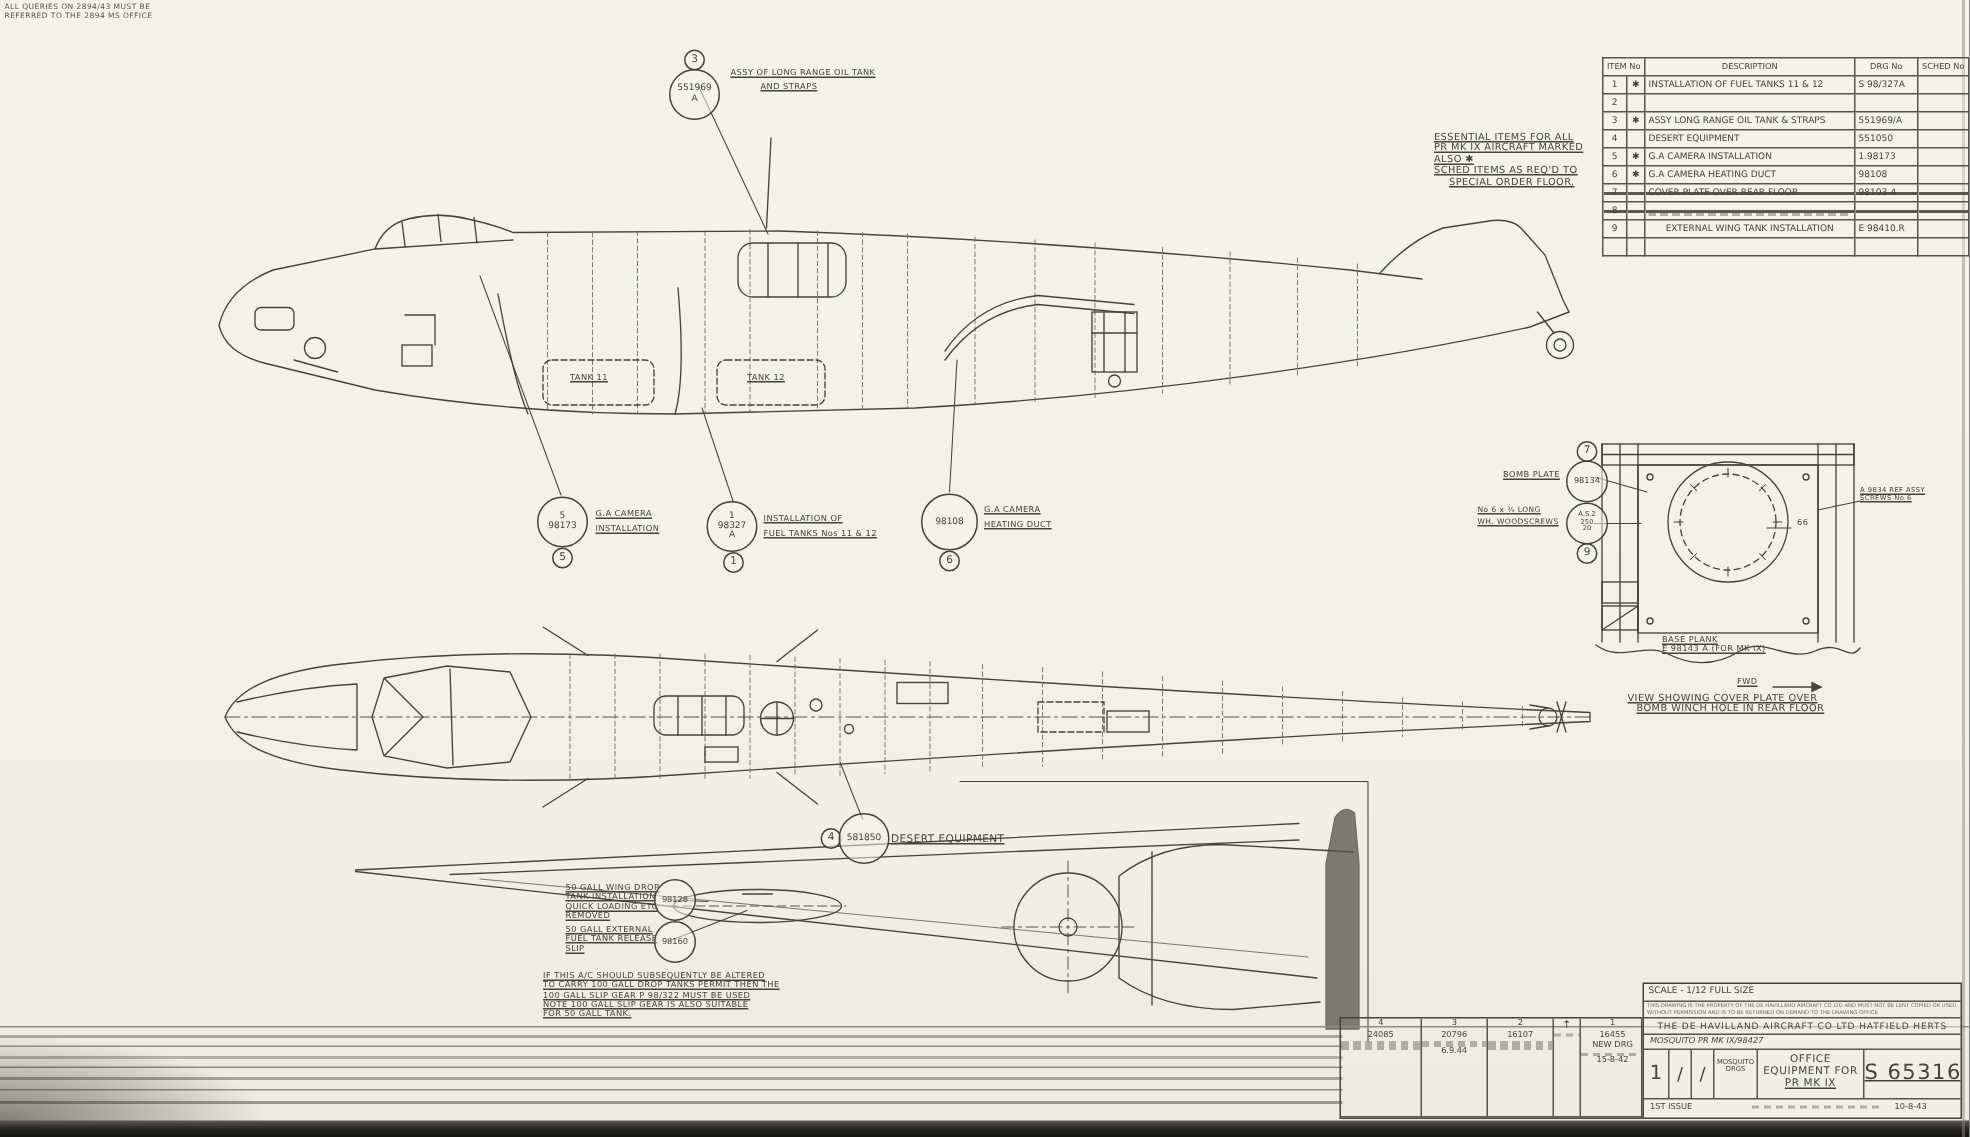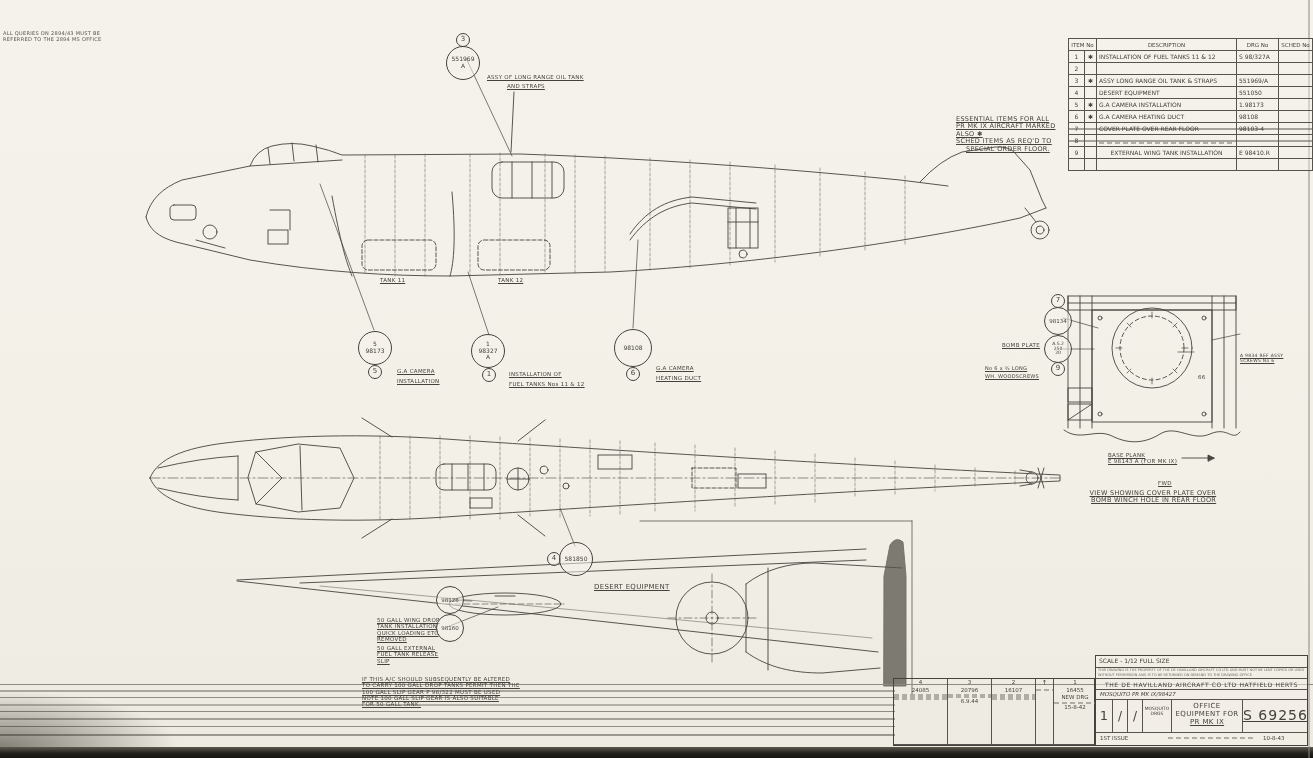--- a/index.html
+++ b/index.html
@@ -1,19 +1,19 @@
 <!DOCTYPE html>
 <html><head>
 <meta charset="utf-8">
 <style>
   html,body{margin:0;padding:0;background:#6b6b6b;}
   .canvas{position:relative;width:1313px;height:758px;overflow:hidden;
     background:linear-gradient(180deg,#f5f2ec 0%,#f3f0e8 60%,#edeae1 100%);
     font-family:"DejaVu Sans",sans-serif;color:#44423c;}
-  .t{position:absolute;white-space:nowrap;line-height:1.15;letter-spacing:.3px;margin-top:28px;}
+  .t{position:absolute;white-space:nowrap;line-height:1.15;letter-spacing:.3px;}
   .u{text-decoration:underline;text-underline-offset:1px;}
   .tiny{font-size:5.5px;}
   .sm{font-size:7px;}
   .co{position:absolute;border:1px solid #45433e;border-radius:50%;display:flex;
       flex-direction:column;align-items:center;justify-content:center;text-align:center;
       line-height:1.1;background:rgba(245,242,235,.55);}
   .co-big{width:32px;height:32px;font-size:6px;}
   .co-med{width:26px;height:26px;font-size:5.5px;}
   .co-sm{width:12px;height:12px;font-size:7px;}
   .pt{position:absolute;left:1068px;top:38px;border-collapse:collapse;font-size:6px;
@@ -354,21 +354,21 @@
     <div class="u">A 9834 REF ASSY</div>
     <div class="u">SCREWS No 6</div>
   </div>
   <div class="t tiny" style="left:1198px;top:346px;">66</div>
 
   <div class="t tiny" style="left:1108px;top:424px;">
     <div class="u">BASE PLANK</div>
     <div class="u">E 98143 A (FOR MK IX)</div>
   </div>
   <div class="t tiny u" style="left:1158px;top:452px;">FWD</div>
-  <div class="t" style="left:1085px;top:462px;font-size:6.5px;text-align:right;">
+  <div class="t" style="left:1085px;top:462px;font-size:6.5px;">
     <div class="u">VIEW SHOWING COVER PLATE OVER</div>
     <div class="u" style="padding-left:6px;">BOMB WINCH HOLE IN REAR FLOOR</div>
   </div>
 
   <div class="rev">
     <div class="cell">
         <div>4</div>
         <div>24085</div>
         <div class="scribble"></div>
         <div class="scribble"></div>
@@ -415,21 +415,21 @@
       <div style="width:14px;border-right:1px solid #56544c;text-align:center;font-size:12px;line-height:32px;">/</div>
       <div style="width:28px;border-right:1px solid #56544c;font-size:4.5px;text-align:center;padding-top:6px;">
         <div>MOSQUITO</div>
         <div>DRGS</div>
       </div>
       <div style="flex:1;text-align:center;font-size:7px;padding-top:2px;letter-spacing:.4px;">
         <div>OFFICE</div>
         <div>EQUIPMENT FOR</div>
         <div class="u">PR MK IX</div>
       </div>
-      <div style="width:64px;border-left:1px solid #56544c;text-align:center;font-size:14px;line-height:30px;letter-spacing:1px;text-decoration:underline;">S 69256</div>
+      <div style="width:64px;border-left:1px solid #56544c;text-align:center;font-size:14px;line-height:30px;letter-spacing:1px;text-decoration:underline;">S 65316</div>
     </div>
     <div style="height:10px;display:flex;font-size:5.5px;line-height:10px;">
       <div style="width:60px;padding-left:4px;">1ST ISSUE</div>
       <div style="flex:1;">
           <div class="scribble" style="margin:4px 8px;"></div>
         </div>
       <div style="width:44px;">10-8-43</div>
     </div>
   </div>
 

